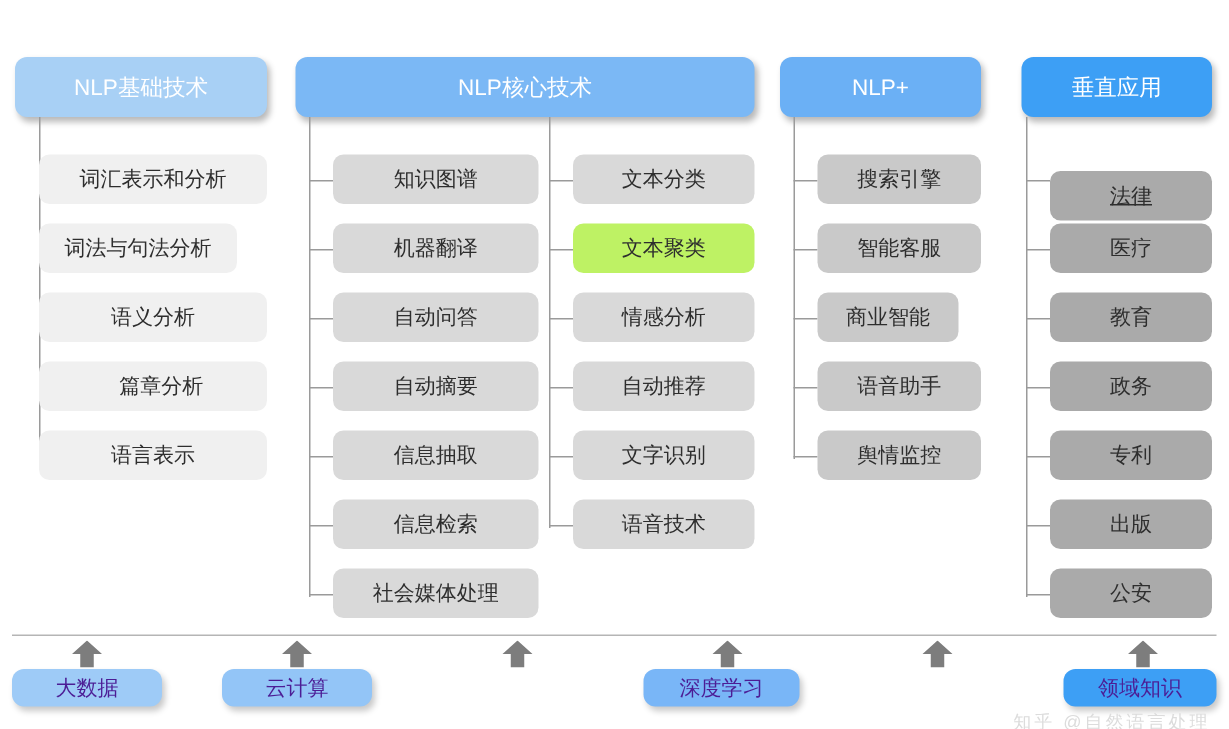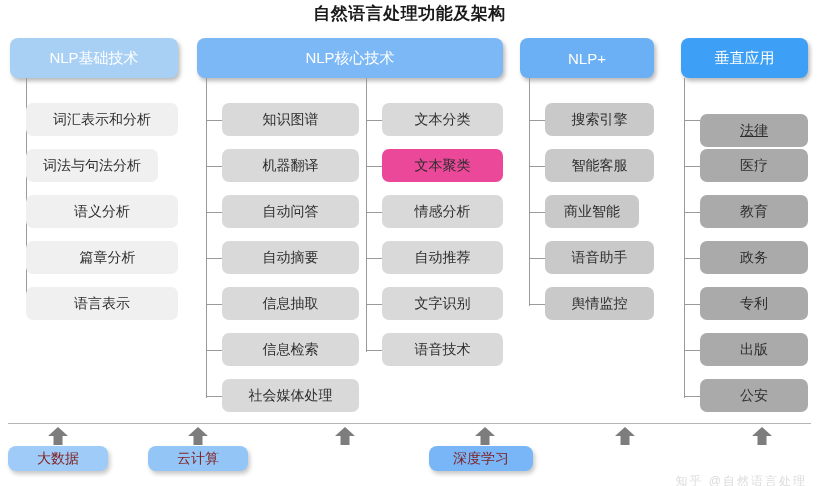--- a/index.html
+++ b/index.html
@@ -85,21 +85,21 @@
     top: 423px;
     height: 1px;
     background: #b5b5b5;
   }
 
   .base-box {
     position: absolute;
     top: 446px;
     height: 25px;
     border-radius: 8px;
-    color: #7f1d1d;
+    color: #4c1d95;
     font-size: 14px;
     display: flex;
     align-items: center;
     justify-content: center;
     box-shadow: 2px 3px 4px rgba(0,0,0,0.22);
     box-sizing: border-box;
     white-space: nowrap;
   }
 
   .arrow-up {
@@ -118,21 +118,20 @@
     color: #dcdcdc;
     letter-spacing: 2px;
     white-space: nowrap;
   }
 </style>
 </head>
 <body>
 
 <div id="diagram">
 
-  <div class="title">自然语言处理功能及架构</div>
 
   <div class="column">
     <div class="col-header" style="left:10px; top:38px; width:168px; background:#a8d0f5;">NLP基础技术</div>
     <div class="trunk" style="left:26px; top:78px; height:228px;"></div>
 
     <div class="stub" style="left:26px; top:120px; width:18px;"></div>
     <div class="node" style="left:26px; top:103px; width:152px; background:#f0f0f0;">词汇表示和分析</div>
 
     <div class="stub" style="left:26px; top:166px; width:18px;"></div>
     <div class="node" style="left:26px; top:149px; width:132px; background:#f0f0f0;">词法与句法分析</div>
@@ -172,21 +171,21 @@
 
     <div class="stub" style="left:206px; top:396px; width:16px;"></div>
     <div class="node" style="left:222px; top:379px; width:137px; background:#d9d9d9;">社会媒体处理</div>
 
     <div class="trunk" style="left:366px; top:78px; height:274px;"></div>
 
     <div class="stub" style="left:366px; top:120px; width:16px;"></div>
     <div class="node" style="left:382px; top:103px; width:121px; background:#d9d9d9;">文本分类</div>
 
     <div class="stub" style="left:366px; top:166px; width:16px;"></div>
-    <div class="node" style="left:382px; top:149px; width:121px; background:#ec4899;font-family:Liberation Serif, serif;">文本聚类</div>
+    <div class="node" style="left:382px; top:149px; width:121px; background:#bef264;font-family:Liberation Serif, serif;">文本聚类</div>
 
     <div class="stub" style="left:366px; top:212px; width:16px;"></div>
     <div class="node" style="left:382px; top:195px; width:121px; background:#d9d9d9;">情感分析</div>
 
     <div class="stub" style="left:366px; top:258px; width:16px;"></div>
     <div class="node" style="left:382px; top:241px; width:121px; background:#d9d9d9;">自动推荐</div>
 
     <div class="stub" style="left:366px; top:304px; width:16px;"></div>
     <div class="node" style="left:382px; top:287px; width:121px; background:#d9d9d9;">文字识别</div>
 
@@ -275,16 +274,17 @@
     <svg width="22" height="18" viewBox="0 0 22 18">
         <path d="M11 0 L21 9 L15.5 9 L15.5 18 L6.5 18 L6.5 9 L1 9 Z" fill="#7d7d7d"></path>
       </svg>
   </div>
 
   <div class="arrow-up" style="left:751px;">
     <svg width="22" height="18" viewBox="0 0 22 18">
         <path d="M11 0 L21 9 L15.5 9 L15.5 18 L6.5 18 L6.5 9 L1 9 Z" fill="#7d7d7d"></path>
       </svg>
   </div>
+  <div class="base-box" style="left:709px; width:102px; background:#3d9ff5;">领域知识</div>
 
   <div class="watermark">知乎 @自然语言处理</div>
 
 </div>
 
 </body></html>

